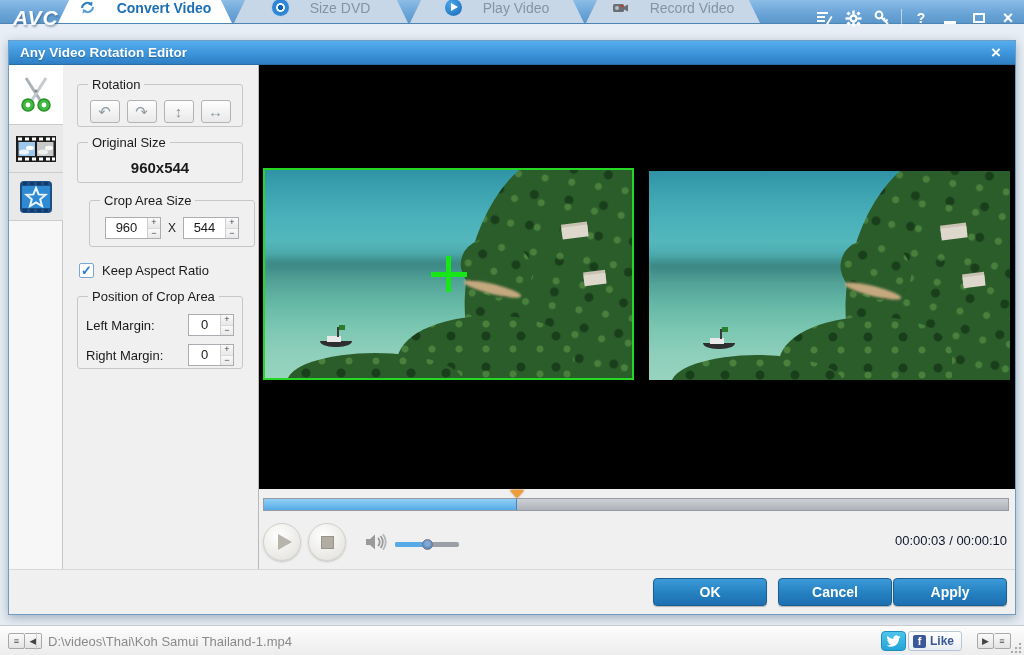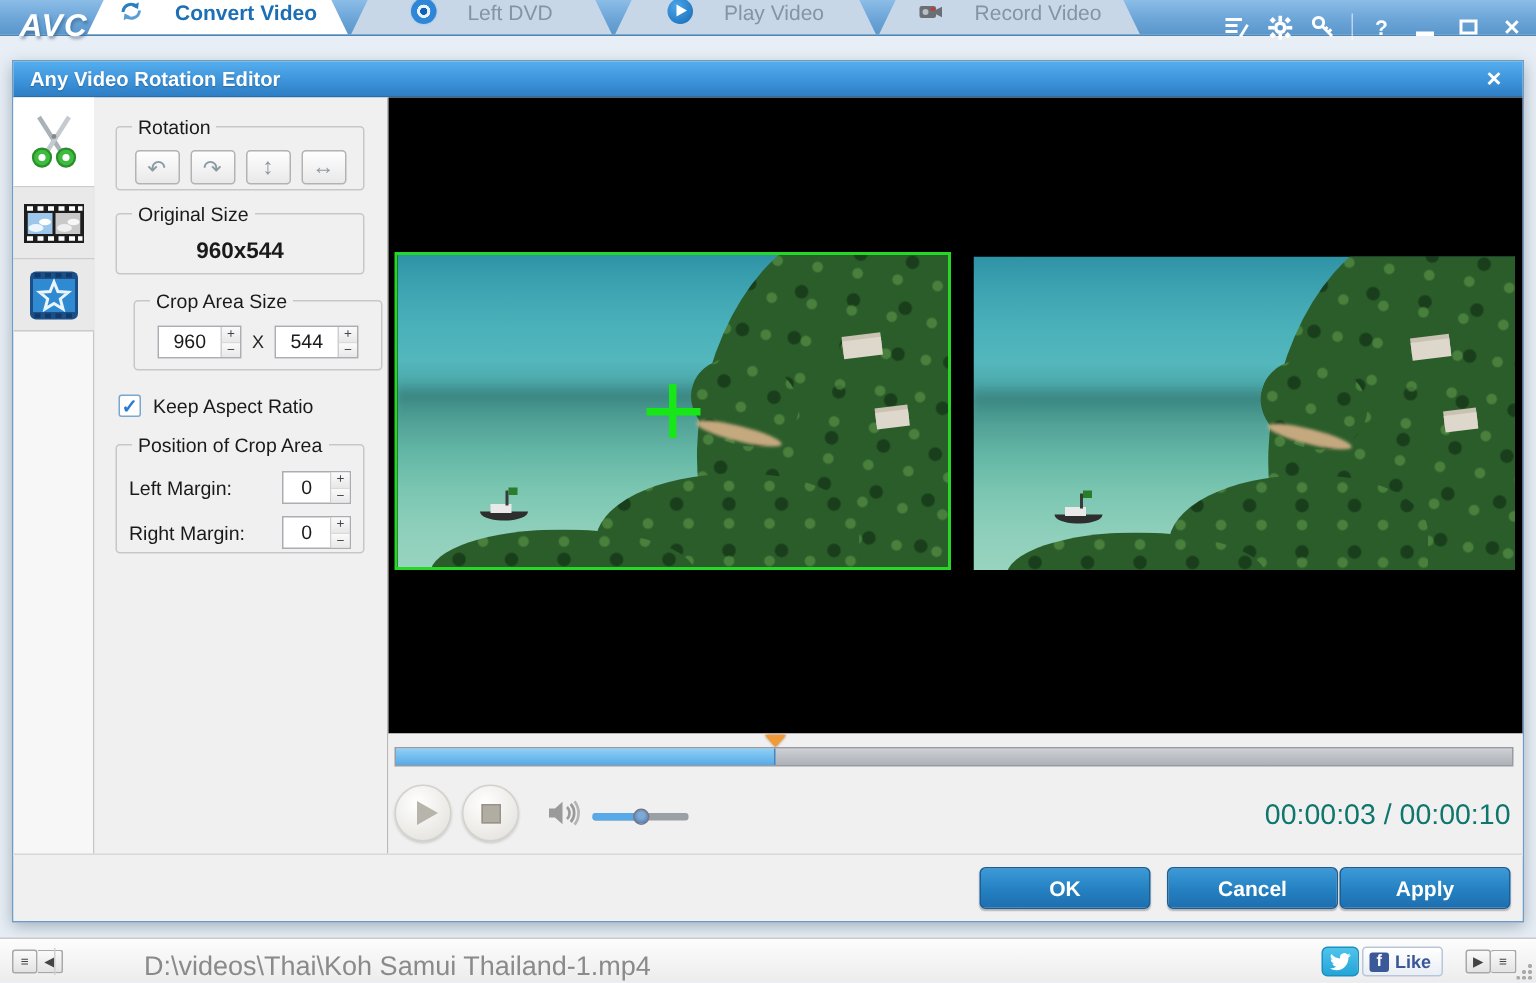--- a/index.html
+++ b/index.html
@@ -147,41 +147,41 @@
   .cbtn .tri { position:absolute; left:14px; top:10px; border-left:14px solid #b7b4ac;
     border-top:8.5px solid transparent; border-bottom:8.5px solid transparent; }
   .cbtn .sq { position:absolute; left:12px; top:12px; width:13px; height:13px; background:#b1ada3;
     border:1px solid #97938a; }
   .speaker { position:absolute; left:106px; top:43px; }
   .volwrap { position:absolute; left:136px; top:50px; width:64px; height:11px; }
   .voltrack { position:absolute; left:0; right:0; top:3px; height:5px; background:#9aa0a6; border-radius:2px; }
   .volfill { position:absolute; left:0; top:0; bottom:0; background:#57aae7; border-radius:2px 0 0 2px; }
   .volknob { position:absolute; right:-6px; top:-3px; width:11px; height:11px; border-radius:50%;
     background:radial-gradient(circle at 50% 40%,#7fa9d4 30%,#3f6fa5); border:1px solid #6f7population8; border:1px solid #778; }
-  .timetxt { position:absolute; right:8px; top:44px; font-size:19px; color:#0f766e;text-align:right; }
+  .timetxt { position:absolute; right:8px; top:44px; font-size:13px; color:#0f172a;text-align:right; }
 
   
   .dlg-footer { position:absolute; left:0; bottom:0; width:1006px; height:45px; background:#f0f0f0;
     border-top:1px solid #d8d8d8; }
   .bbtn { position:absolute; top:8px; width:114px; height:28px; border-radius:4px;
     background:linear-gradient(180deg,#3d9ad8 0%,#2480c0 55%,#1e6fb0 100%);
     border:1px solid #1a5e94; color:#fff; font-size:14px; font-weight:bold; text-align:center;
     line-height:26px; box-shadow:0 1px 1px rgba(0,0,0,.25); cursor:default; }
   .bbtn.ok { right:248px; }
   .bbtn.cancel { right:123px; }
   .bbtn.apply { right:8px; }
 
   
   .statusbar { position:absolute; left:0; top:625px; width:1024px; height:30px;
     background:linear-gradient(180deg,#fdfdfd,#ececec); border-top:1px solid #c9c9c9; }
   .sb-btn { position:absolute; top:7px; width:17px; height:16px; border:1px solid #a8a8a8;
     border-radius:2px; background:linear-gradient(180deg,#fafafa,#e3e3e3); color:#444;
     font-size:9px; text-align:center; line-height:14px; cursor:default; }
   .sb-sep { position:absolute; left:36px; top:6px; width:1px; height:18px; background:#cfcfcf; }
-  .sb-path { position:absolute; left:48px; top:8px; font-size:18px; color:#8a8a8a;margin-left:48px; }
+  .sb-path { position:absolute; left:48px; top:8px; font-size:13px; color:#8a8a8a; }
   .tw-btn { position:absolute; right:118px; top:5px; width:25px; height:20px; border-radius:4px;
     background:linear-gradient(180deg,#4fc4ec,#23a5d8); border:1px solid #1b8fc0;
     display:flex; align-items:center; justify-content:center; cursor:default; }
   .like-btn { position:absolute; right:62px; top:5px; height:20px; padding:0 7px 0 4px;
     border:1px solid #b9c6d8; border-radius:3px; background:linear-gradient(180deg,#ffffff,#e9eef5);
     display:flex; align-items:center; gap:4px; cursor:default; }
   .fb-f { width:13px; height:13px; background:#3b5998; border-radius:2px; color:#fff;
     font-size:11px; font-weight:bold; text-align:center; line-height:13px; }
   .like-txt { font-size:12px; font-weight:bold; color:#3a5795; }
   .grip { position:absolute; right:2px; bottom:2px; width:11px; height:11px;
@@ -207,21 +207,21 @@
             <path d="M3 9a5.5 5.5 0 0 1 9.5-3.4" fill="none" stroke="#2a7fc0" stroke-width="2"></path>
             <path d="M13.5 2.5 L13 7 L9 5.2 Z" fill="#2a7fc0"></path>
             <path d="M14 8a5.5 5.5 0 0 1-9.5 3.4" fill="none" stroke="#5a9fd4" stroke-width="2"></path>
             <path d="M3.5 14.5 L4 10 L8 11.8 Z" fill="#5a9fd4"></path>
           </svg>
         </span>
         <span>Convert Video</span>
       </div>
       <div class="tab">
         <span class="ticon disc"></span>
-        <span>Left DVD</span>
+        <span>Size DVD</span>
       </div>
       <div class="tab">
         <span class="ticon playc"></span>
         <span>Play Video</span>
       </div>
       <div class="tab">
         <span class="ticon">
           <svg width="17" height="17" viewBox="0 0 17 17">
             <rect x="1" y="5" width="11" height="8" rx="1.5" fill="#6a6f76"></rect>
             <rect x="3" y="7" width="4" height="4" rx="2" fill="#b9bec5"></rect>

